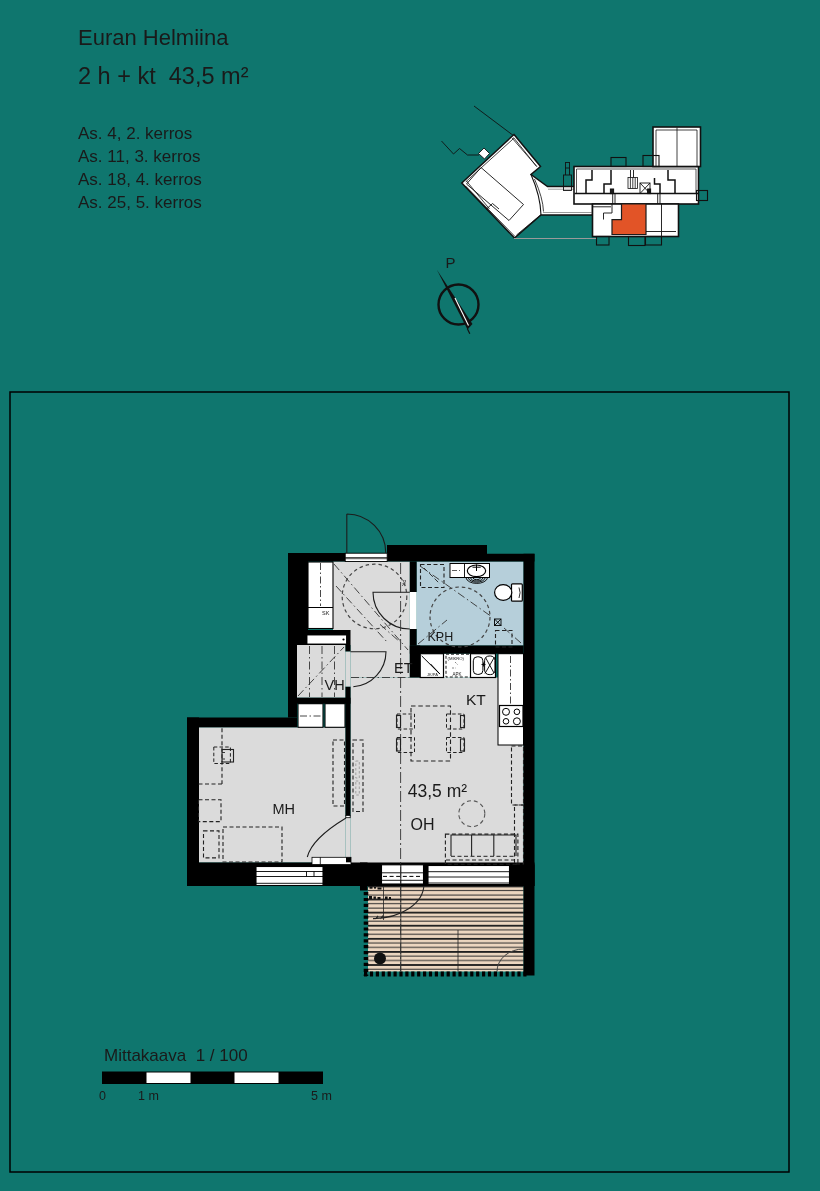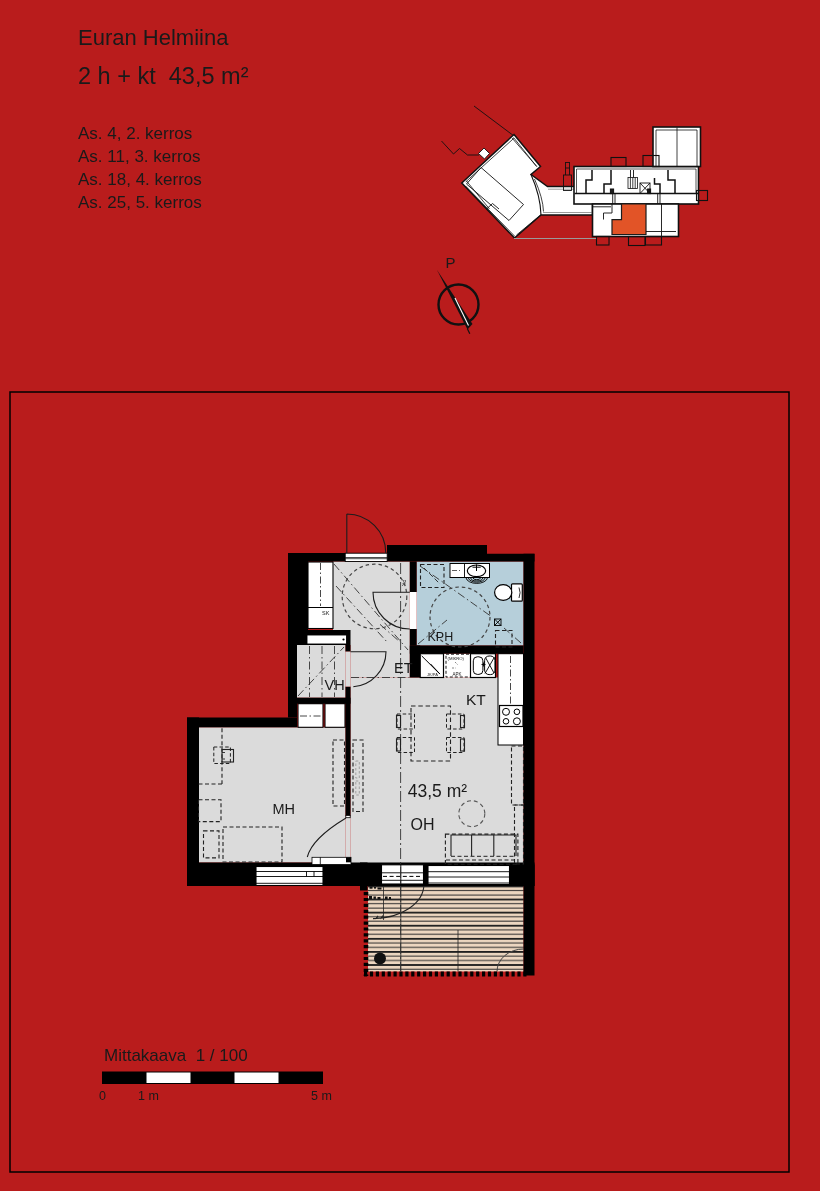--- a/index.html
+++ b/index.html
@@ -1,16 +1,16 @@
 <!DOCTYPE html>
 <html><head>
 <meta charset="utf-8">
 <style>
 html,body{margin:0;padding:0;background:#fff;}
-#page{position:relative;width:820px;height:1191px;background:#b91c1c;overflow:hidden;}
+#page{position:relative;width:820px;height:1191px;background:#0f766e;overflow:hidden;}
 svg text{font-family:"Liberation Sans",sans-serif;fill:#1a1a1a;}
 </style>
 </head>
 <body>
 <div id="page">
 <svg width="820" height="1191" viewBox="0 0 820 1191">
 
 <text x="78" y="45" font-size="22">Euran Helmiina</text>
 
 <text x="78" y="84" font-size="23.5">2 h + kt&nbsp;&nbsp;43,5 m²</text>

